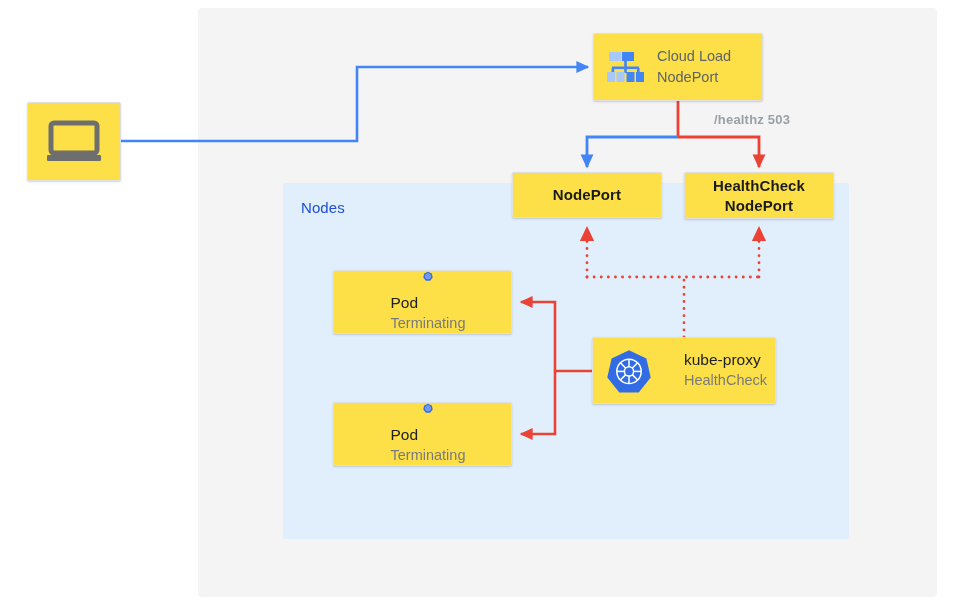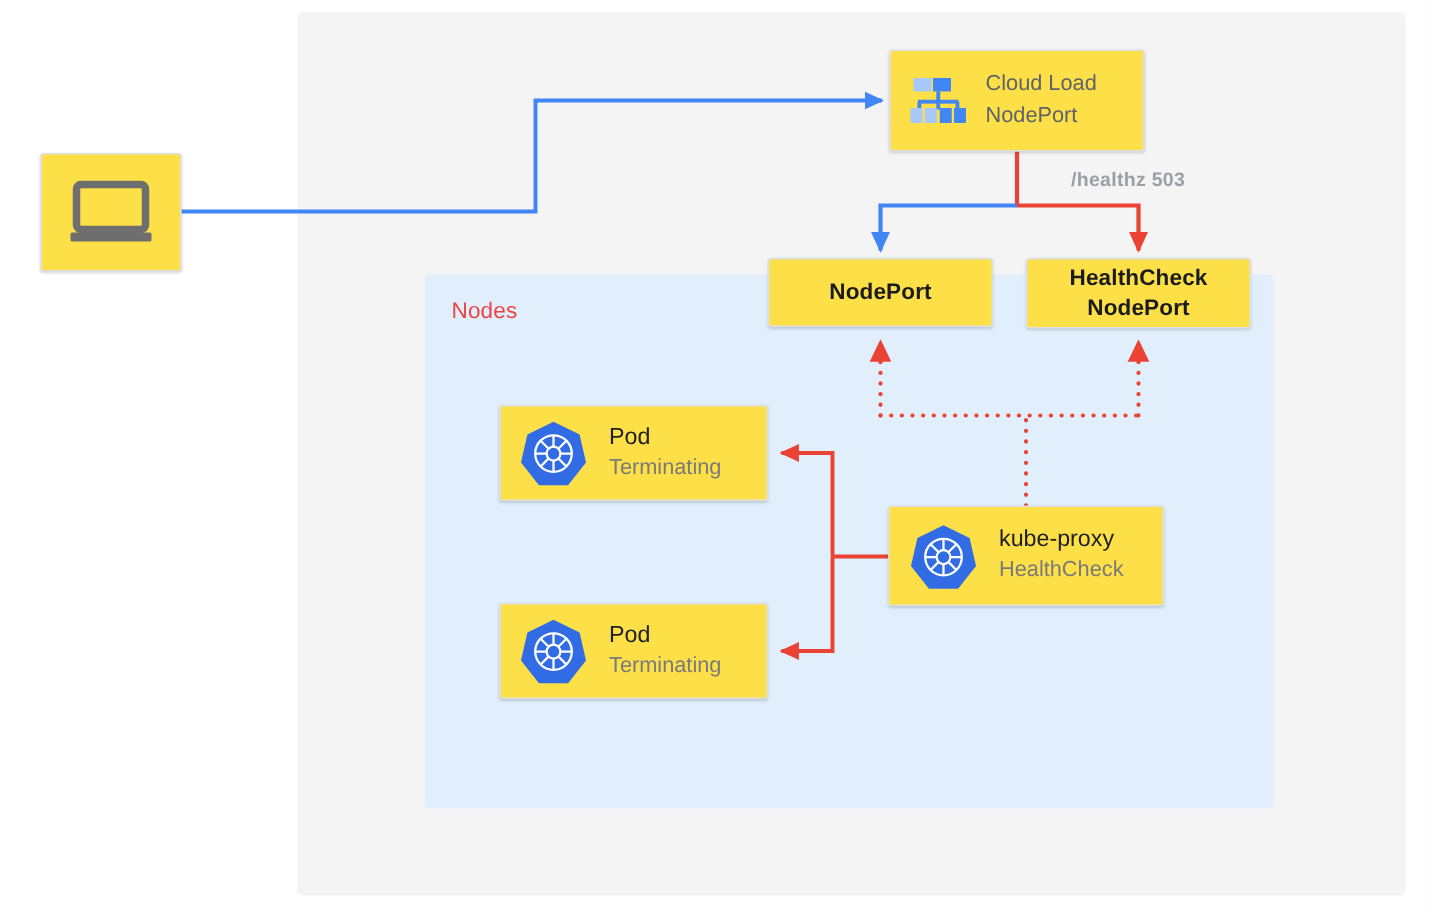--- a/index.html
+++ b/index.html
@@ -37,21 +37,21 @@
     width: 566px;
     height: 356px;
     background: #e1effc;
     border-radius: 3px;
   }
   .nodes-label {
     position: absolute;
     left: 301px;
     top: 199px;
     font-size: 15px;
-    color: #ef4444;
+    color: #1d4ed8;
     letter-spacing: .1px;
     white-space: nowrap;
   }
 
   
   .card {
     position: absolute;
     background: #fde047;
     border: 1px solid #dfdfdf;
     border-radius: 2px;
@@ -110,32 +110,33 @@
     letter-spacing: .1px;
   }
 
   
   .pod-card {
     left: 333px;
     width: 179px;
     height: 64px;
     padding-left: 11px;
     gap: 13px;
+    flex-direction: column;
   }
   .pod-card.pod-1 { top: 270px; }
   .pod-card.pod-2 { top: 402px; }
 
   
   .kp-card {
     left: 592px;
     top: 337px;
     width: 184px;
     height: 67px;
     padding-left: 12px;
-    gap: 13px;
+    gap: 31px;
   }
 
   .k8s-title {
     font-size: 15.5px;
     color: #202124;
     line-height: 1.22;
     white-space: nowrap;
   }
   .k8s-sub {
     font-size: 14.5px;

